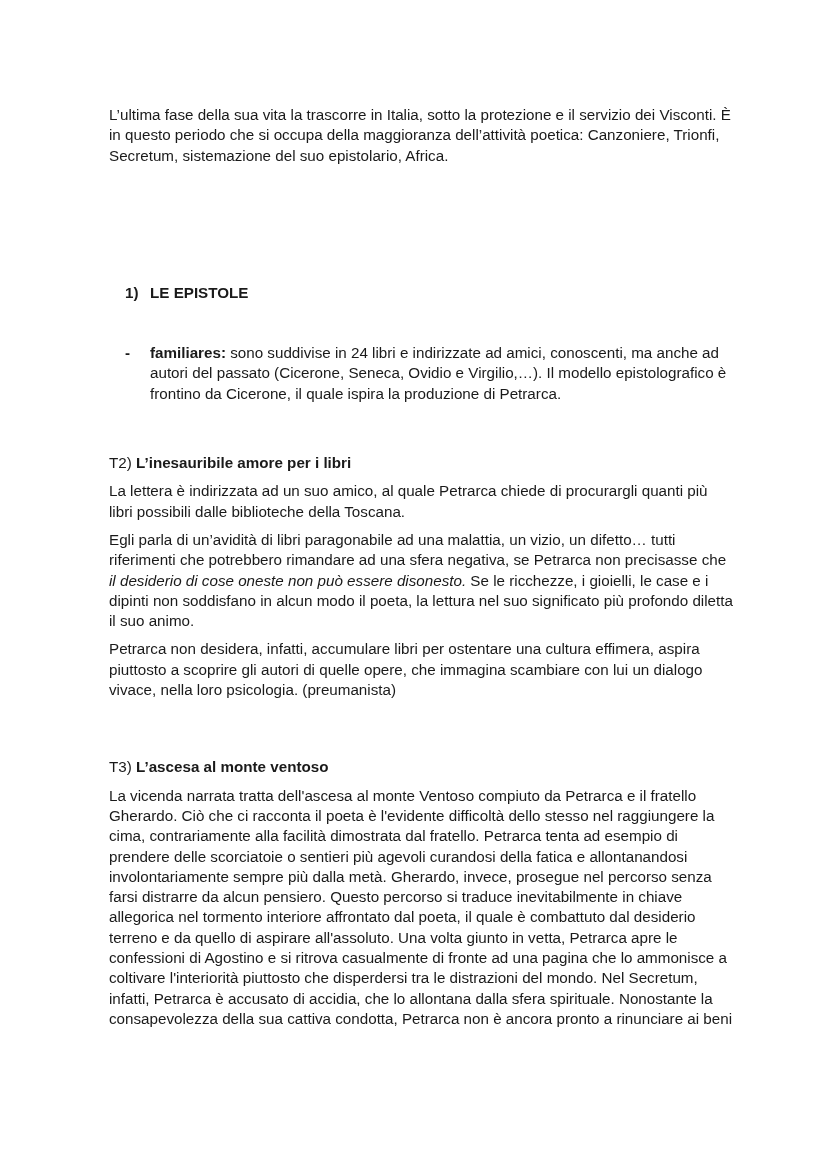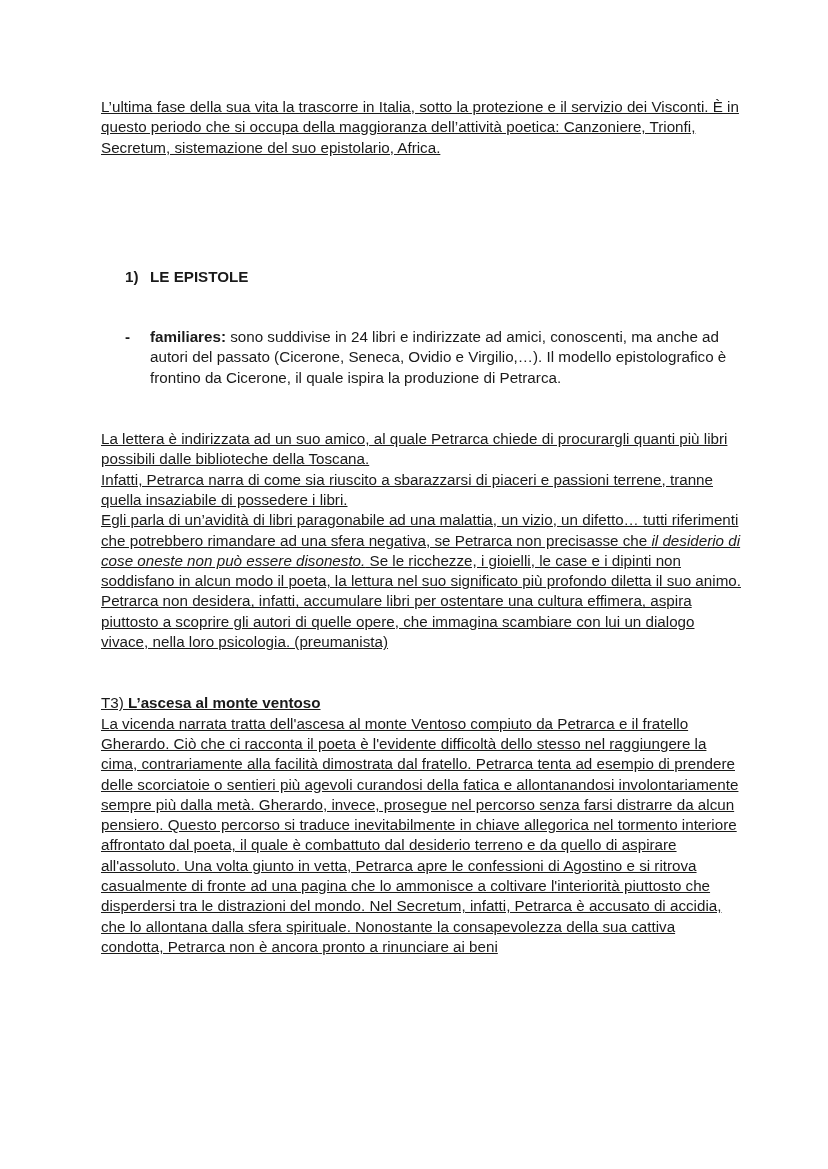--- a/index.html
+++ b/index.html
@@ -17,22 +17,21 @@
     }
     .page {
       position: absolute;
       left: 101px;
       top: 97px;
       width: 640px;
       font-size: 15.2px;
       line-height: 20.3px;
     }
     p {
-      margin: 0;
-      text-decoration: underline;
+      margin: 8px;
     }
     .spacer-lg { height: 81px; }
     .spacer-md { height: 20px; }
     .heading-numbered {
       display: flex;
       font-weight: bold;
       margin-left: 24px;
     }
     .heading-numbered .num {
       width: 25px;
@@ -72,22 +71,22 @@
 
   <div class="spacer-md"></div>
 
   <div class="bullet">
     <span class="dash">-</span>
     <span class="btext"><b>familiares:</b><span> sono suddivise in 24 libri e indirizzate ad amici, conoscenti, ma anche ad autori del passato (Cicerone, Seneca, Ovidio e Virgilio,…). Il modello epistolografico è frontino da Cicerone, il quale ispira la produzione di Petrarca.</span></span>
   </div>
 
   <div style="height:41px"></div>
 
+  <p class="section-title"><span>T2) </span><b>L’inesauribile amore per i libri</b></p>
   <p>La lettera è indirizzata ad un suo amico, al quale Petrarca chiede di procurargli quanti più libri possibili dalle biblioteche della Toscana.</p>
-  <p>Infatti, Petrarca narra di come sia riuscito a sbarazzarsi di piaceri e passioni terrene, tranne quella insaziabile di possedere i libri.</p>
   <p><span>Egli parla di un’avidità di libri paragonabile ad una malattia, un vizio, un difetto… tutti riferimenti che potrebbero rimandare ad una sfera negativa, se Petrarca non precisasse che </span><i>il desiderio di cose oneste non può essere disonesto.</i><span> Se le ricchezze, i gioielli, le case e i dipinti non soddisfano in alcun modo il poeta, la lettura nel suo significato più profondo diletta il suo animo.</span></p>
   <p>Petrarca non desidera, infatti, accumulare libri per ostentare una cultura effimera, aspira piuttosto a scoprire gli autori di quelle opere, che immagina scambiare con lui un dialogo vivace, nella loro psicologia. (preumanista)</p>
 
   <div style="height:41px"></div>
 
   <p class="section-title"><span>T3) </span><b>L’ascesa al monte ventoso</b></p>
   <p>La vicenda narrata tratta dell'ascesa al monte Ventoso compiuto da Petrarca e il fratello Gherardo. Ciò che ci racconta il poeta è l'evidente difficoltà dello stesso nel raggiungere la cima, contrariamente alla facilità dimostrata dal fratello. Petrarca tenta ad esempio di prendere delle scorciatoie o sentieri più agevoli curandosi della fatica e allontanandosi involontariamente sempre più dalla metà. Gherardo, invece, prosegue nel percorso senza farsi distrarre da alcun pensiero. Questo percorso si traduce inevitabilmente in chiave allegorica nel tormento interiore affrontato dal poeta, il quale è combattuto dal desiderio terreno e da quello di aspirare all'assoluto. Una volta giunto in vetta, Petrarca apre le confessioni di Agostino e si ritrova casualmente di fronte ad una pagina che lo ammonisce a coltivare l'interiorità piuttosto che disperdersi tra le distrazioni del mondo. Nel Secretum, infatti, Petrarca è accusato di accidia, che lo allontana dalla sfera spirituale. Nonostante la consapevolezza della sua cattiva condotta, Petrarca non è ancora pronto a rinunciare ai beni</p>
 
 </div>
 

